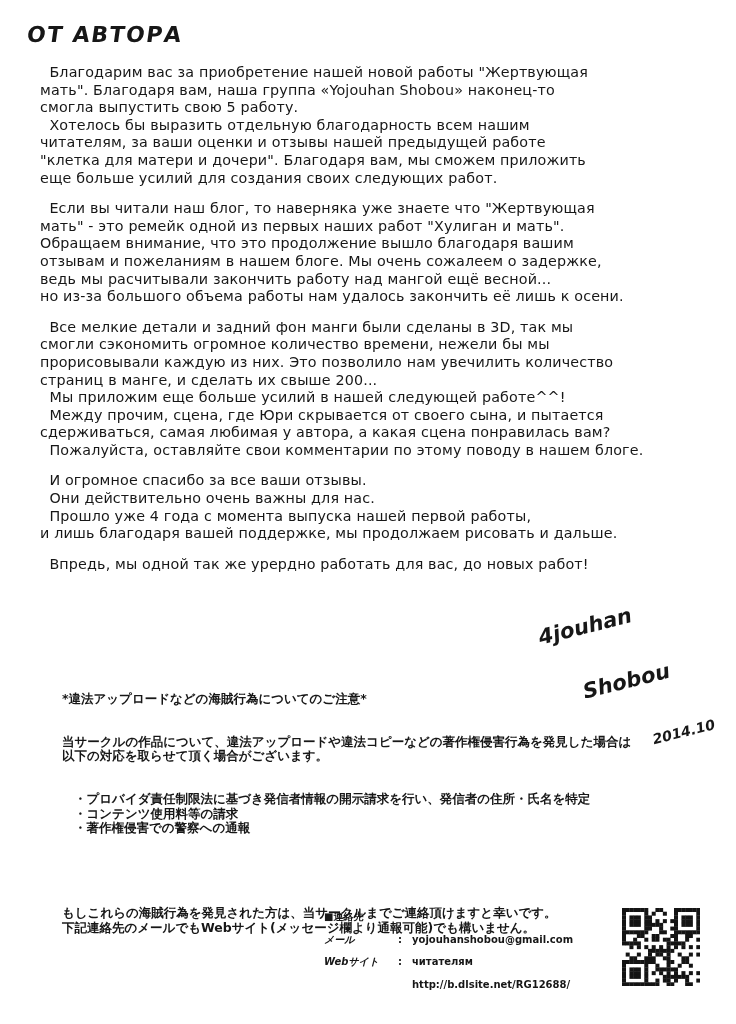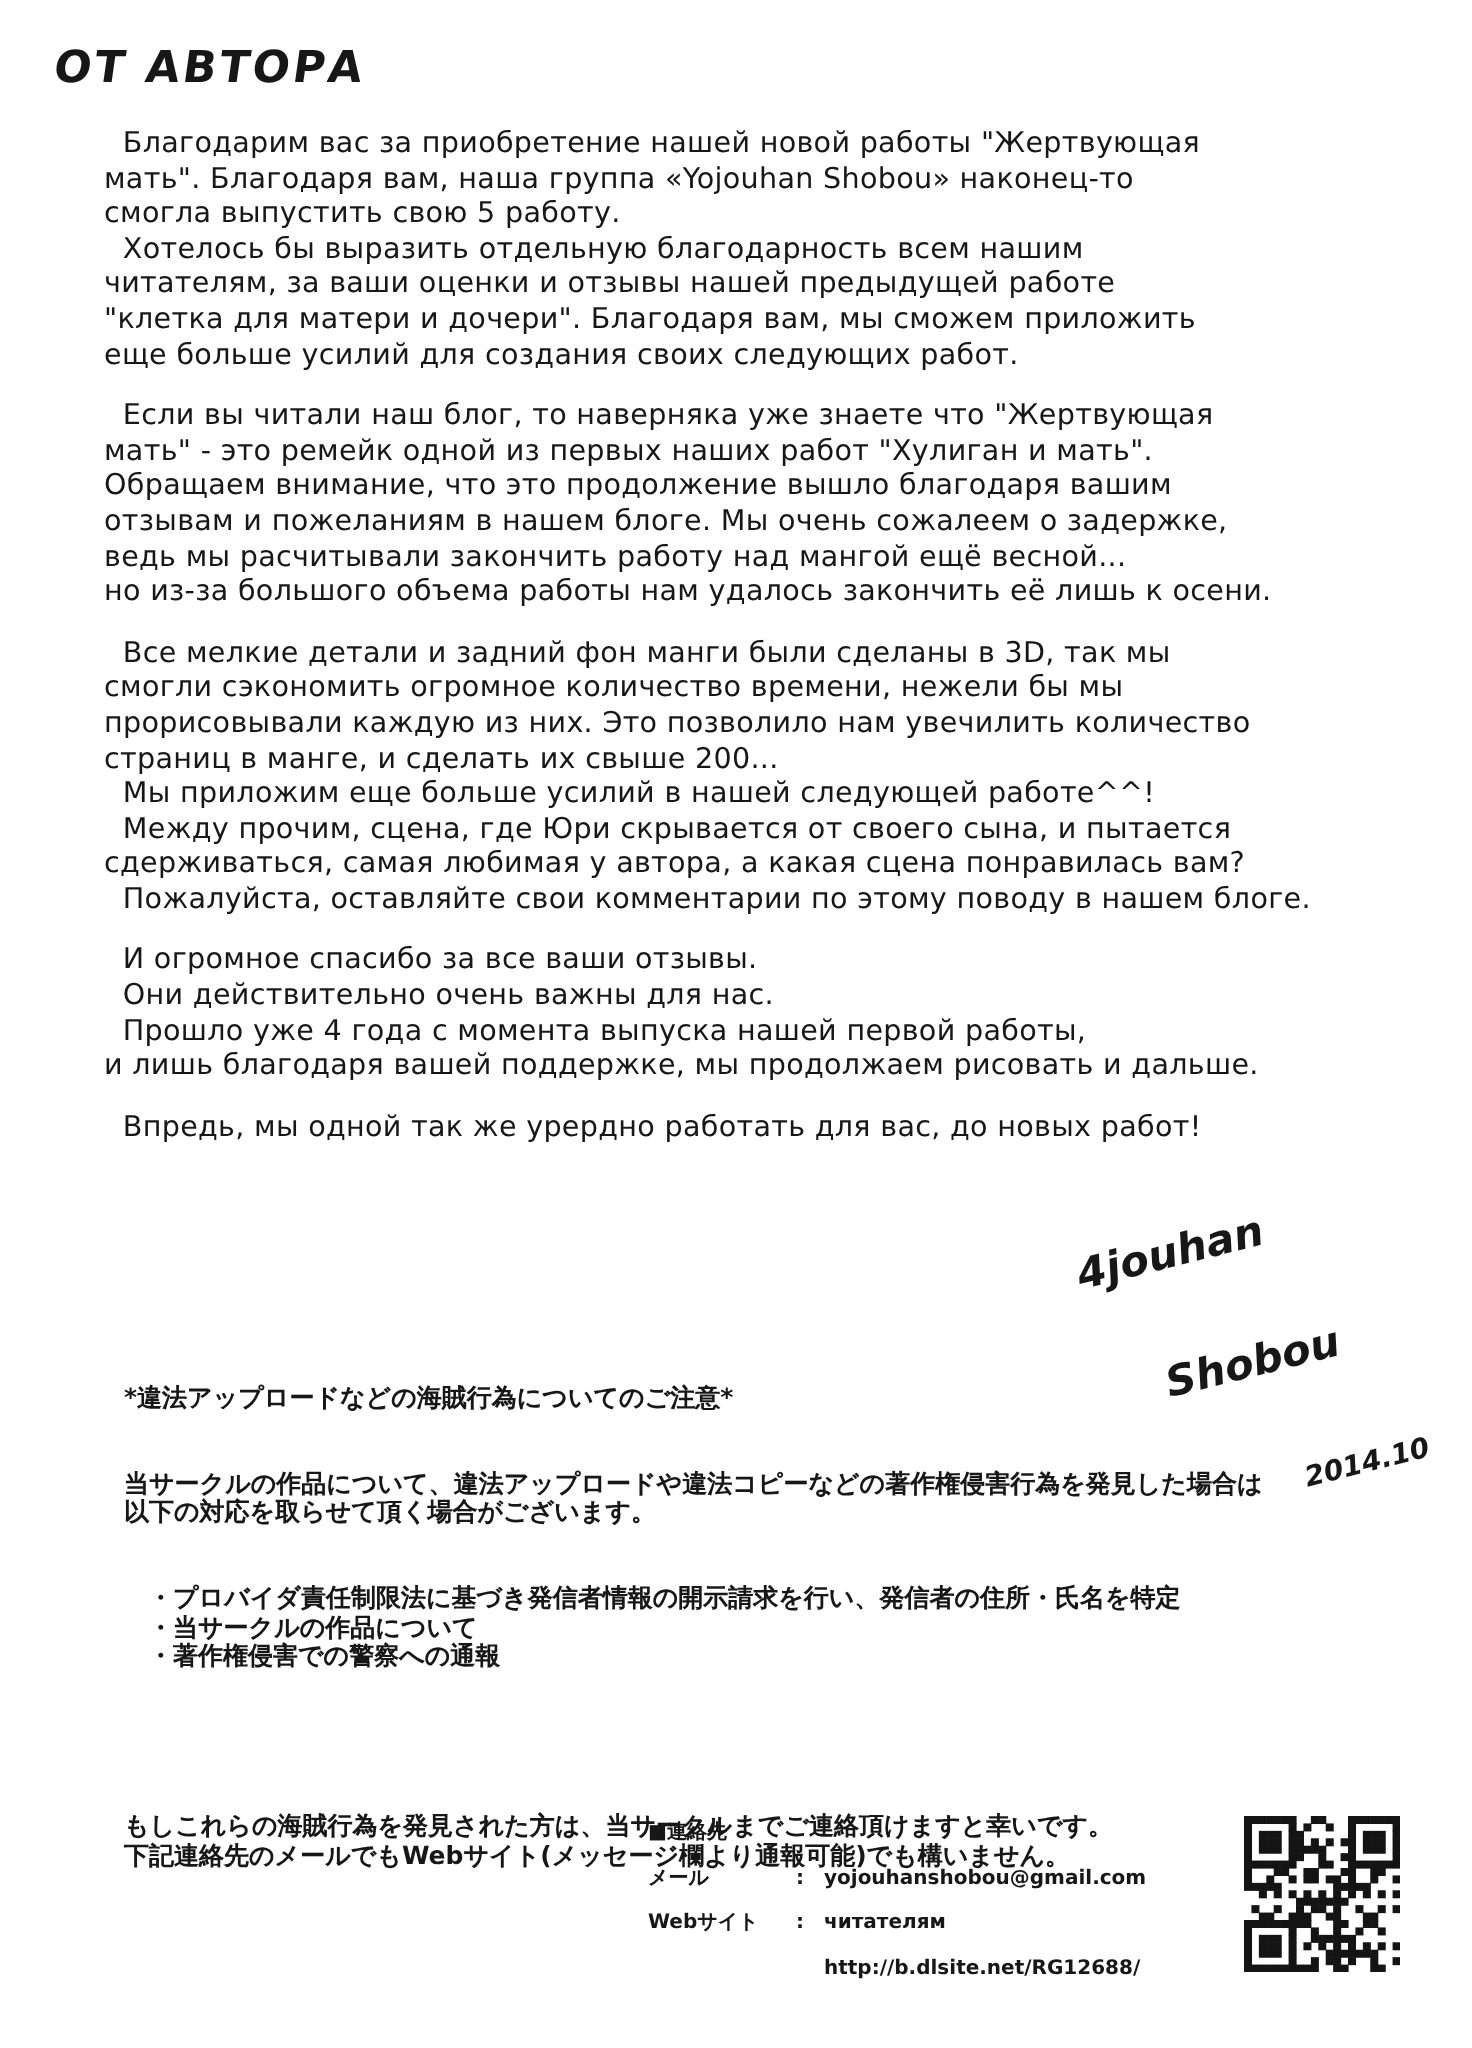--- a/index.html
+++ b/index.html
@@ -19,21 +19,21 @@
     letter-spacing:1.5px;
     transform:skewX(-8deg);
     white-space:pre;
   }
   .ru{
     position:absolute;left:36px;top:64px;width:668px;
     font-size:14.3px;line-height:17.6px;
     letter-spacing:0.15px;
   }
   .ru p{
-    margin:0 0 13px 16px;
+    margin:0 0 13px 4px;
     white-space:pre-wrap;
   }
   .signature{
     position:absolute;left:552px;top:566px;
     transform:rotate(-14deg);
     font-weight:bold;font-style:italic;
     font-size:21px;line-height:21px;
     white-space:pre;
   }
   .sig-l2{margin-left:30px;}
@@ -45,21 +45,21 @@
     white-space:pre-wrap;
   }
   .jp-block{margin:0 0 13px 0;}
   .jp-bullets{margin-left:12px;}
   .contact{
     position:absolute;left:324px;top:906px;
     font-size:10px;font-weight:bold;
     line-height:22.5px;
   }
   .crow{display:flex;}
-  .clabel{width:74px;white-space:pre;}
+  .clabel{width:74px;white-space:pre;font-style:italic;}
   .csep{width:14px;white-space:pre;}
   .cval{white-space:pre;}
   #qr{
     position:absolute;left:622px;top:908px;
     width:78px;height:78px;
     display:block;
   }
 </style>
 </head>
 <body>
@@ -102,21 +102,21 @@
     <div class="sig-l2">Shobou</div>
     <div class="sig-l3">2014.10</div>
   </div>
 
   <div class="jp">
     <div class="jp-block">
       <div>*違法アップロードなどの海賊行為についてのご注意*</div>
       <div>当サークルの作品について、違法アップロードや違法コピーなどの著作権侵害行為を発見した場合は
 以下の対応を取らせて頂く場合がございます。</div>
       <div class="jp-bullets">・プロバイダ責任制限法に基づき発信者情報の開示請求を行い、発信者の住所・氏名を特定
-・当サークルの作品について
+・コンテンツ使用料等の請求
 ・著作権侵害での警察への通報</div>
     </div>
     <div class="jp-block">もしこれらの海賊行為を発見された方は、当サークルまでご連絡頂けますと幸いです。
 下記連絡先のメールでもWebサイト(メッセージ欄より通報可能)でも構いません。</div>
     
   </div>
 
   <div class="contact">
     <div>■連絡先</div>
     <div class="crow">

